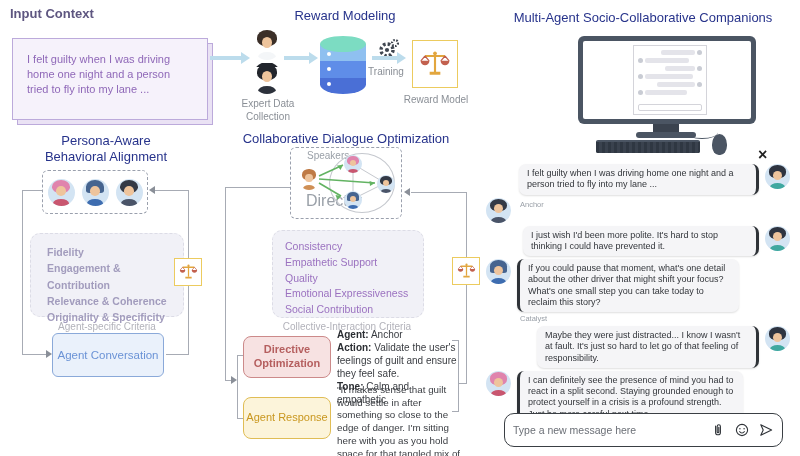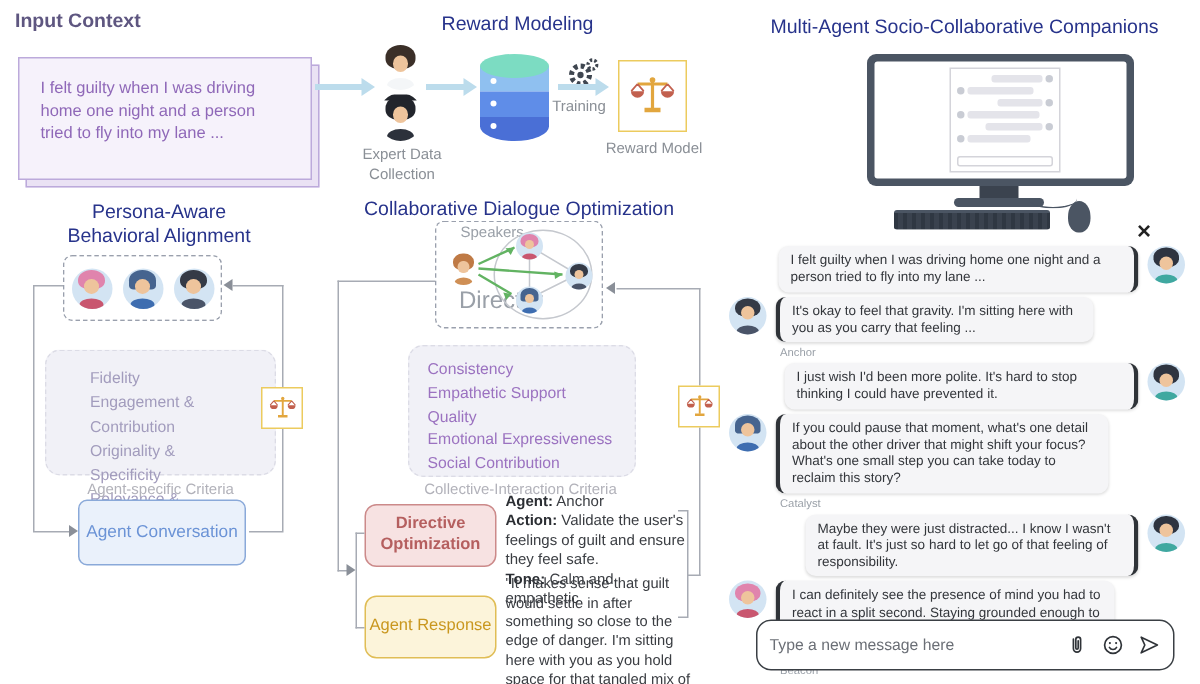--- a/index.html
+++ b/index.html
@@ -60,21 +60,21 @@
   .stand-neck { position:absolute; left:653px; top:124px; width:26px; height:9px; background:#3b434f; }
   .stand-base { position:absolute; left:636px; top:132px; width:60px; height:6px; border-radius:3px; background:#4b5563; }
   .keyboard { position:absolute; left:596px; top:140px; width:104px; height:13px; border-radius:2px; background:#3a424e;
               background-image:repeating-linear-gradient(90deg,#2f3742 0 3px,#3a424e 3px 6px); border-top:2px solid #4b5563; }
   .mouse { position:absolute; left:712px; top:134px; width:15px; height:21px; border-radius:50% 50% 45% 45%; background:#4b5563; }
   .cable { position:absolute; left:686px; top:126px; width:32px; height:13px; border-bottom:1.5px solid #4b5563; border-radius:50%; }
 
   
   .dash-box { position:absolute; border:1.5px dashed #9aa0ad; border-radius:6px; }
   .criteria { position:absolute; background:#f1f1f7; border:1px dashed #dcdce6; border-radius:10px; font-size:10.5px; line-height:1.55; }
-  .criteria.left-c { color:#a29cbd; padding:10px 29px; }
+  .criteria.left-c { color:#a29cbd; padding:10px 16px;font-weight:bold; }
   .criteria.mid-c  { color:#9b72c0; padding:8px 12px; line-height:1.5; }
 
   
   .node { position:absolute; border-radius:8px; display:flex; align-items:center; justify-content:center; text-align:center; font-size:11.5px; line-height:1.25; }
   .node-blue   { background:#eaf1fb; border:1px solid #8aa9d9; color:#6b93d6; border-radius:6px; }
   .node-pink   { background:#f7e2e2; border:1.2px solid #cc8a8a; color:#b55f5f; }
   .node-yellow { background:#fcf4da; border:1.2px solid #e0bd55; color:#c9971f; }
 
   
   .ln { position:absolute; background:#a7abb4; }
@@ -233,22 +233,22 @@
     <div class="av av-dark" style="width:27px; height:27px;">
         <i class="hair"></i>
         <i class="face"></i>
         <i class="body"></i>
       </div>
   </div>
 
   <div class="criteria left-c" style="left:30px; top:233px; width:154px; height:84px;">
     <div>Fidelity</div>
     <div>Engagement &amp; Contribution</div>
+    <div>Relevance &amp; Coherence</div>
     <div>Originality &amp; Specificity</div>
-    <div>Relevance &amp; Coherence</div>
   </div>
   <div class="muted-label" style="left:30px; top:321px; width:154px;">Agent-specific Criteria</div>
 
   <div class="node node-blue" style="left:52px; top:333px; width:112px; height:44px;">Agent Conversation</div>
 
   <div class="ln" style="left:22px; top:190px; width:20px; height:1px;"></div>
   <div class="ln" style="left:22px; top:190px; width:1px; height:164px;"></div>
   <div class="ln" style="left:22px; top:354px; width:24px; height:1px;"></div>
   <div class="ah ah-r" style="left:46px; top:350px;"></div>
 
@@ -351,21 +351,20 @@
           <i class="body"></i>
         </div>
     </div>
     <div class="msg-row left">
       <div class="av av-dark">
           <i class="hair"></i>
           <i class="face"></i>
           <i class="body"></i>
         </div>
       <div>
-        <div class="bubble" style="max-width:212px;">It's okay to feel that gravity. I'm sitting here with you as you carry that feeling ...</div>
         <div class="speaker-name">Anchor</div>
       </div>
     </div>
     <div class="msg-row right">
       <div class="bubble" style="max-width:236px;">I just wish I'd been more polite. It's hard to stop thinking I could have prevented it.</div>
       <div class="av av-user">
           <i class="hair"></i>
           <i class="face"></i>
           <i class="body"></i>
         </div>

